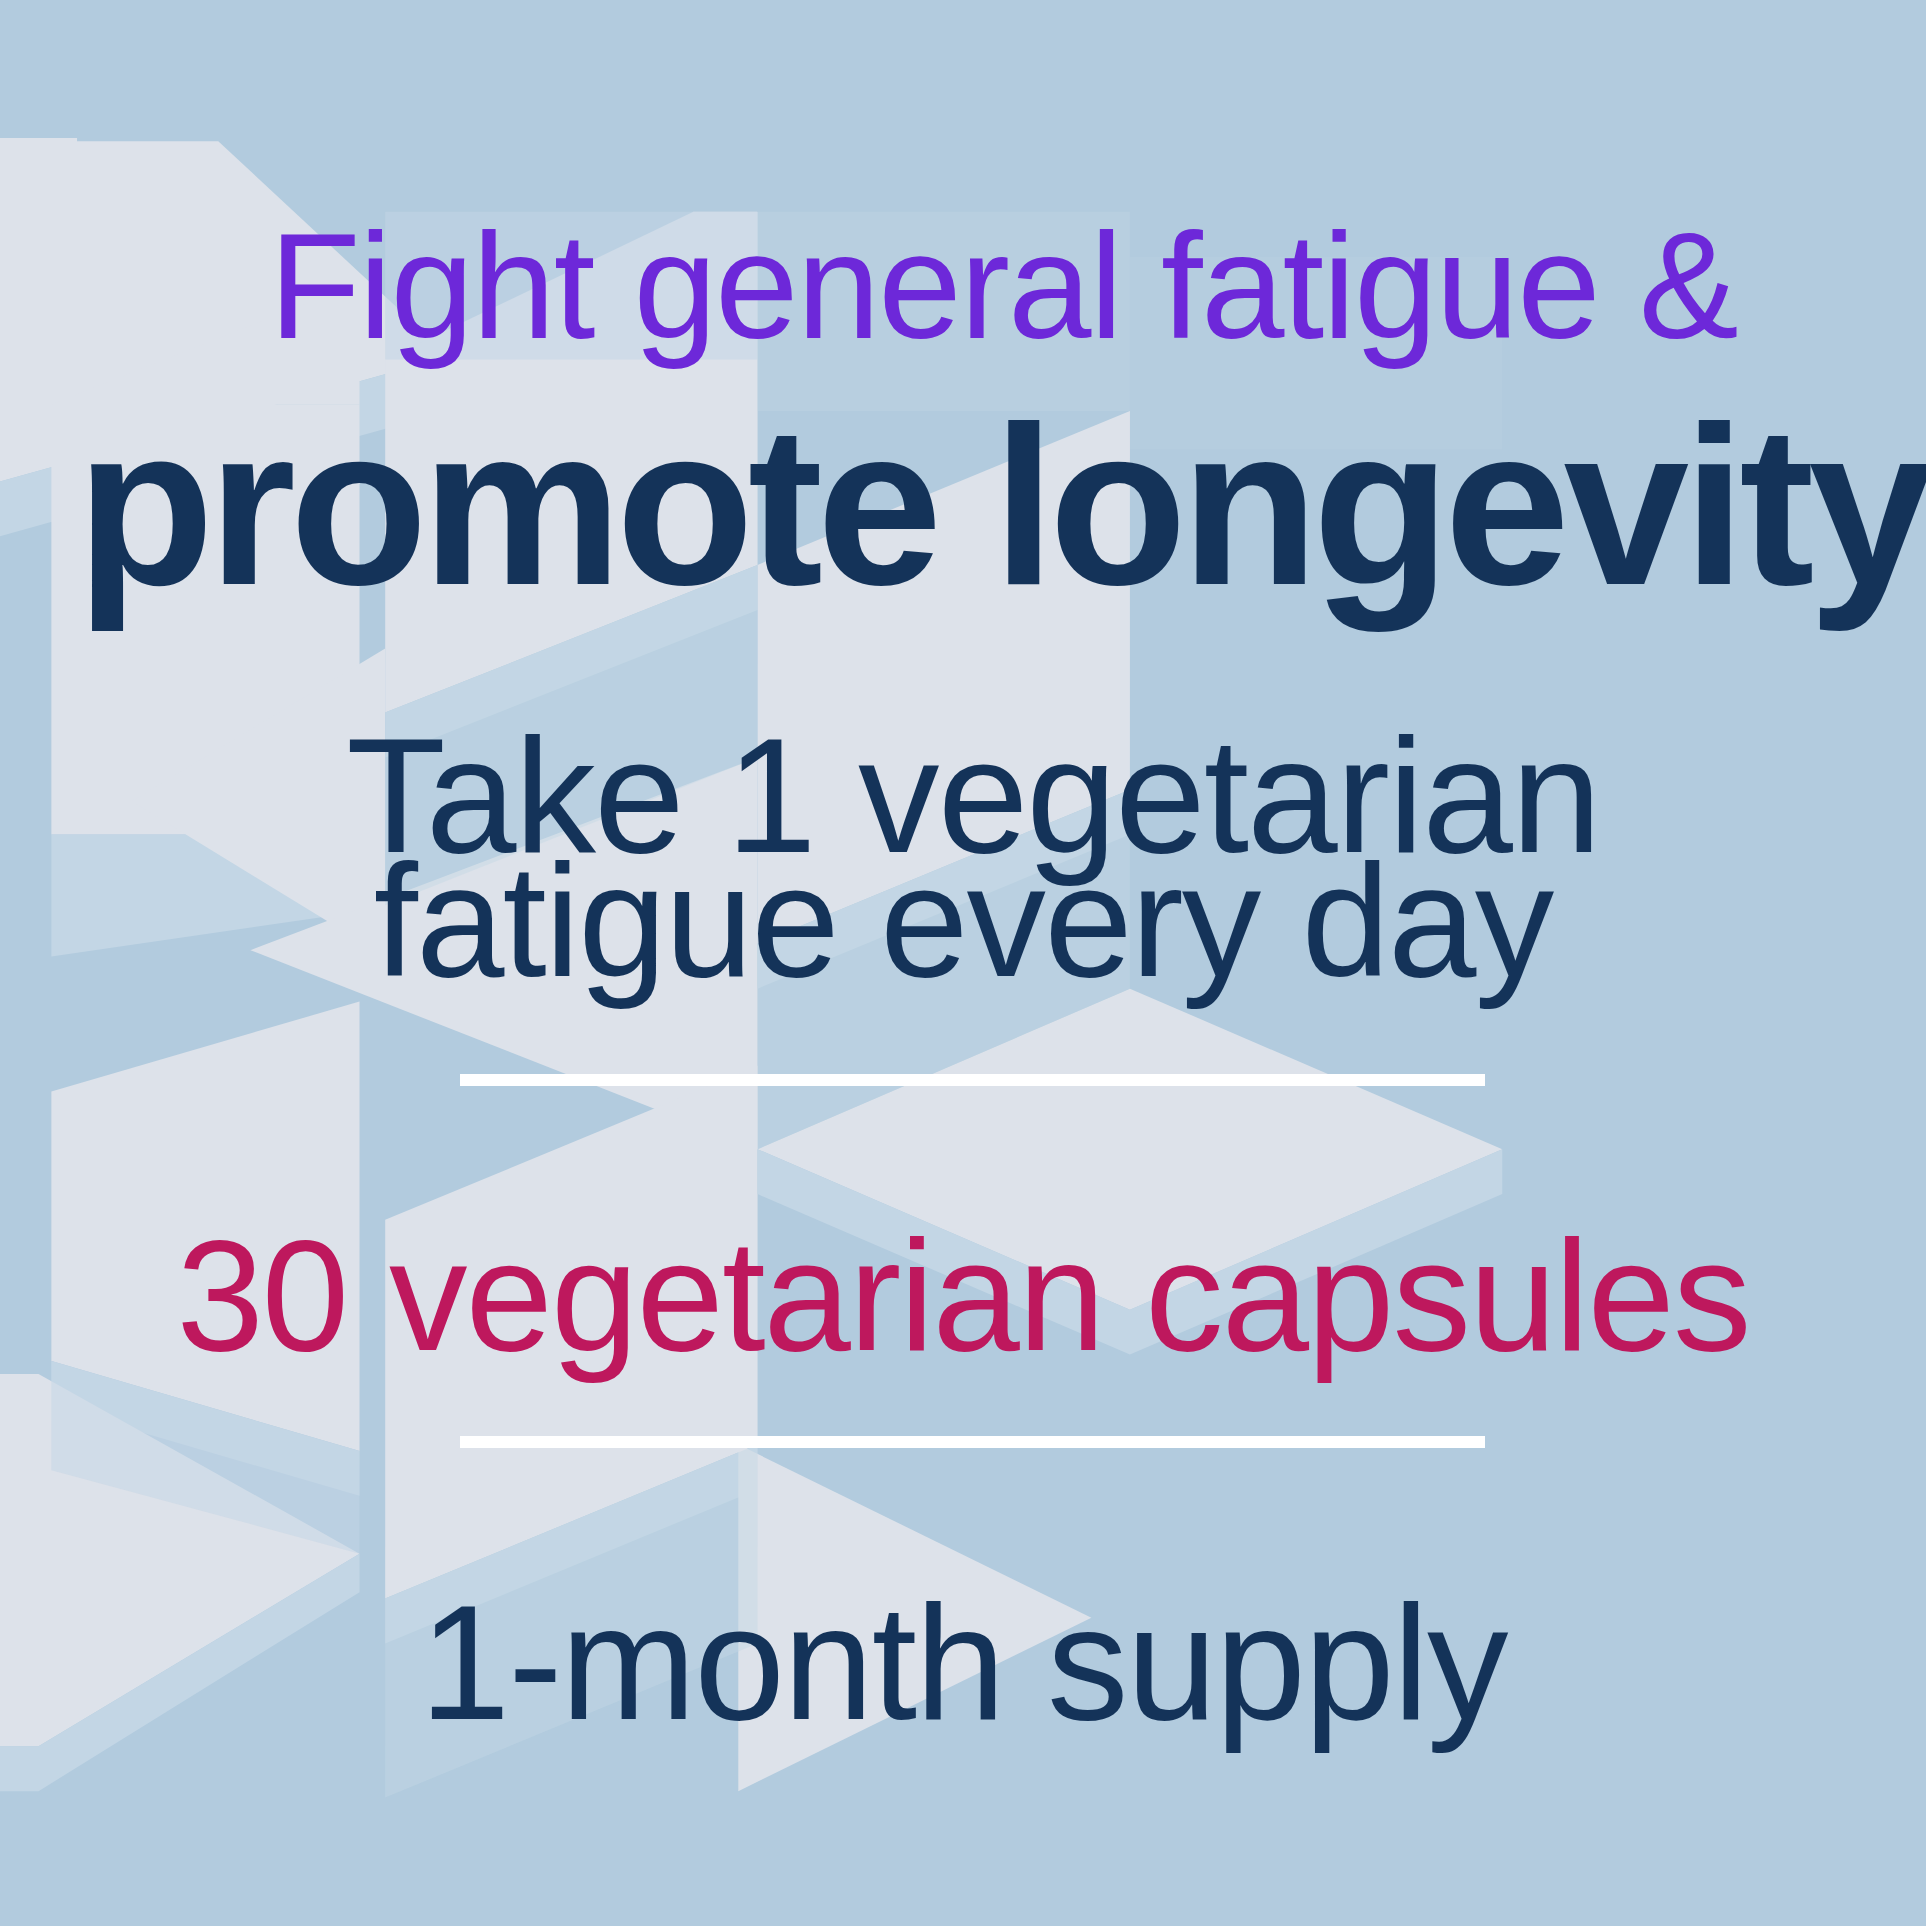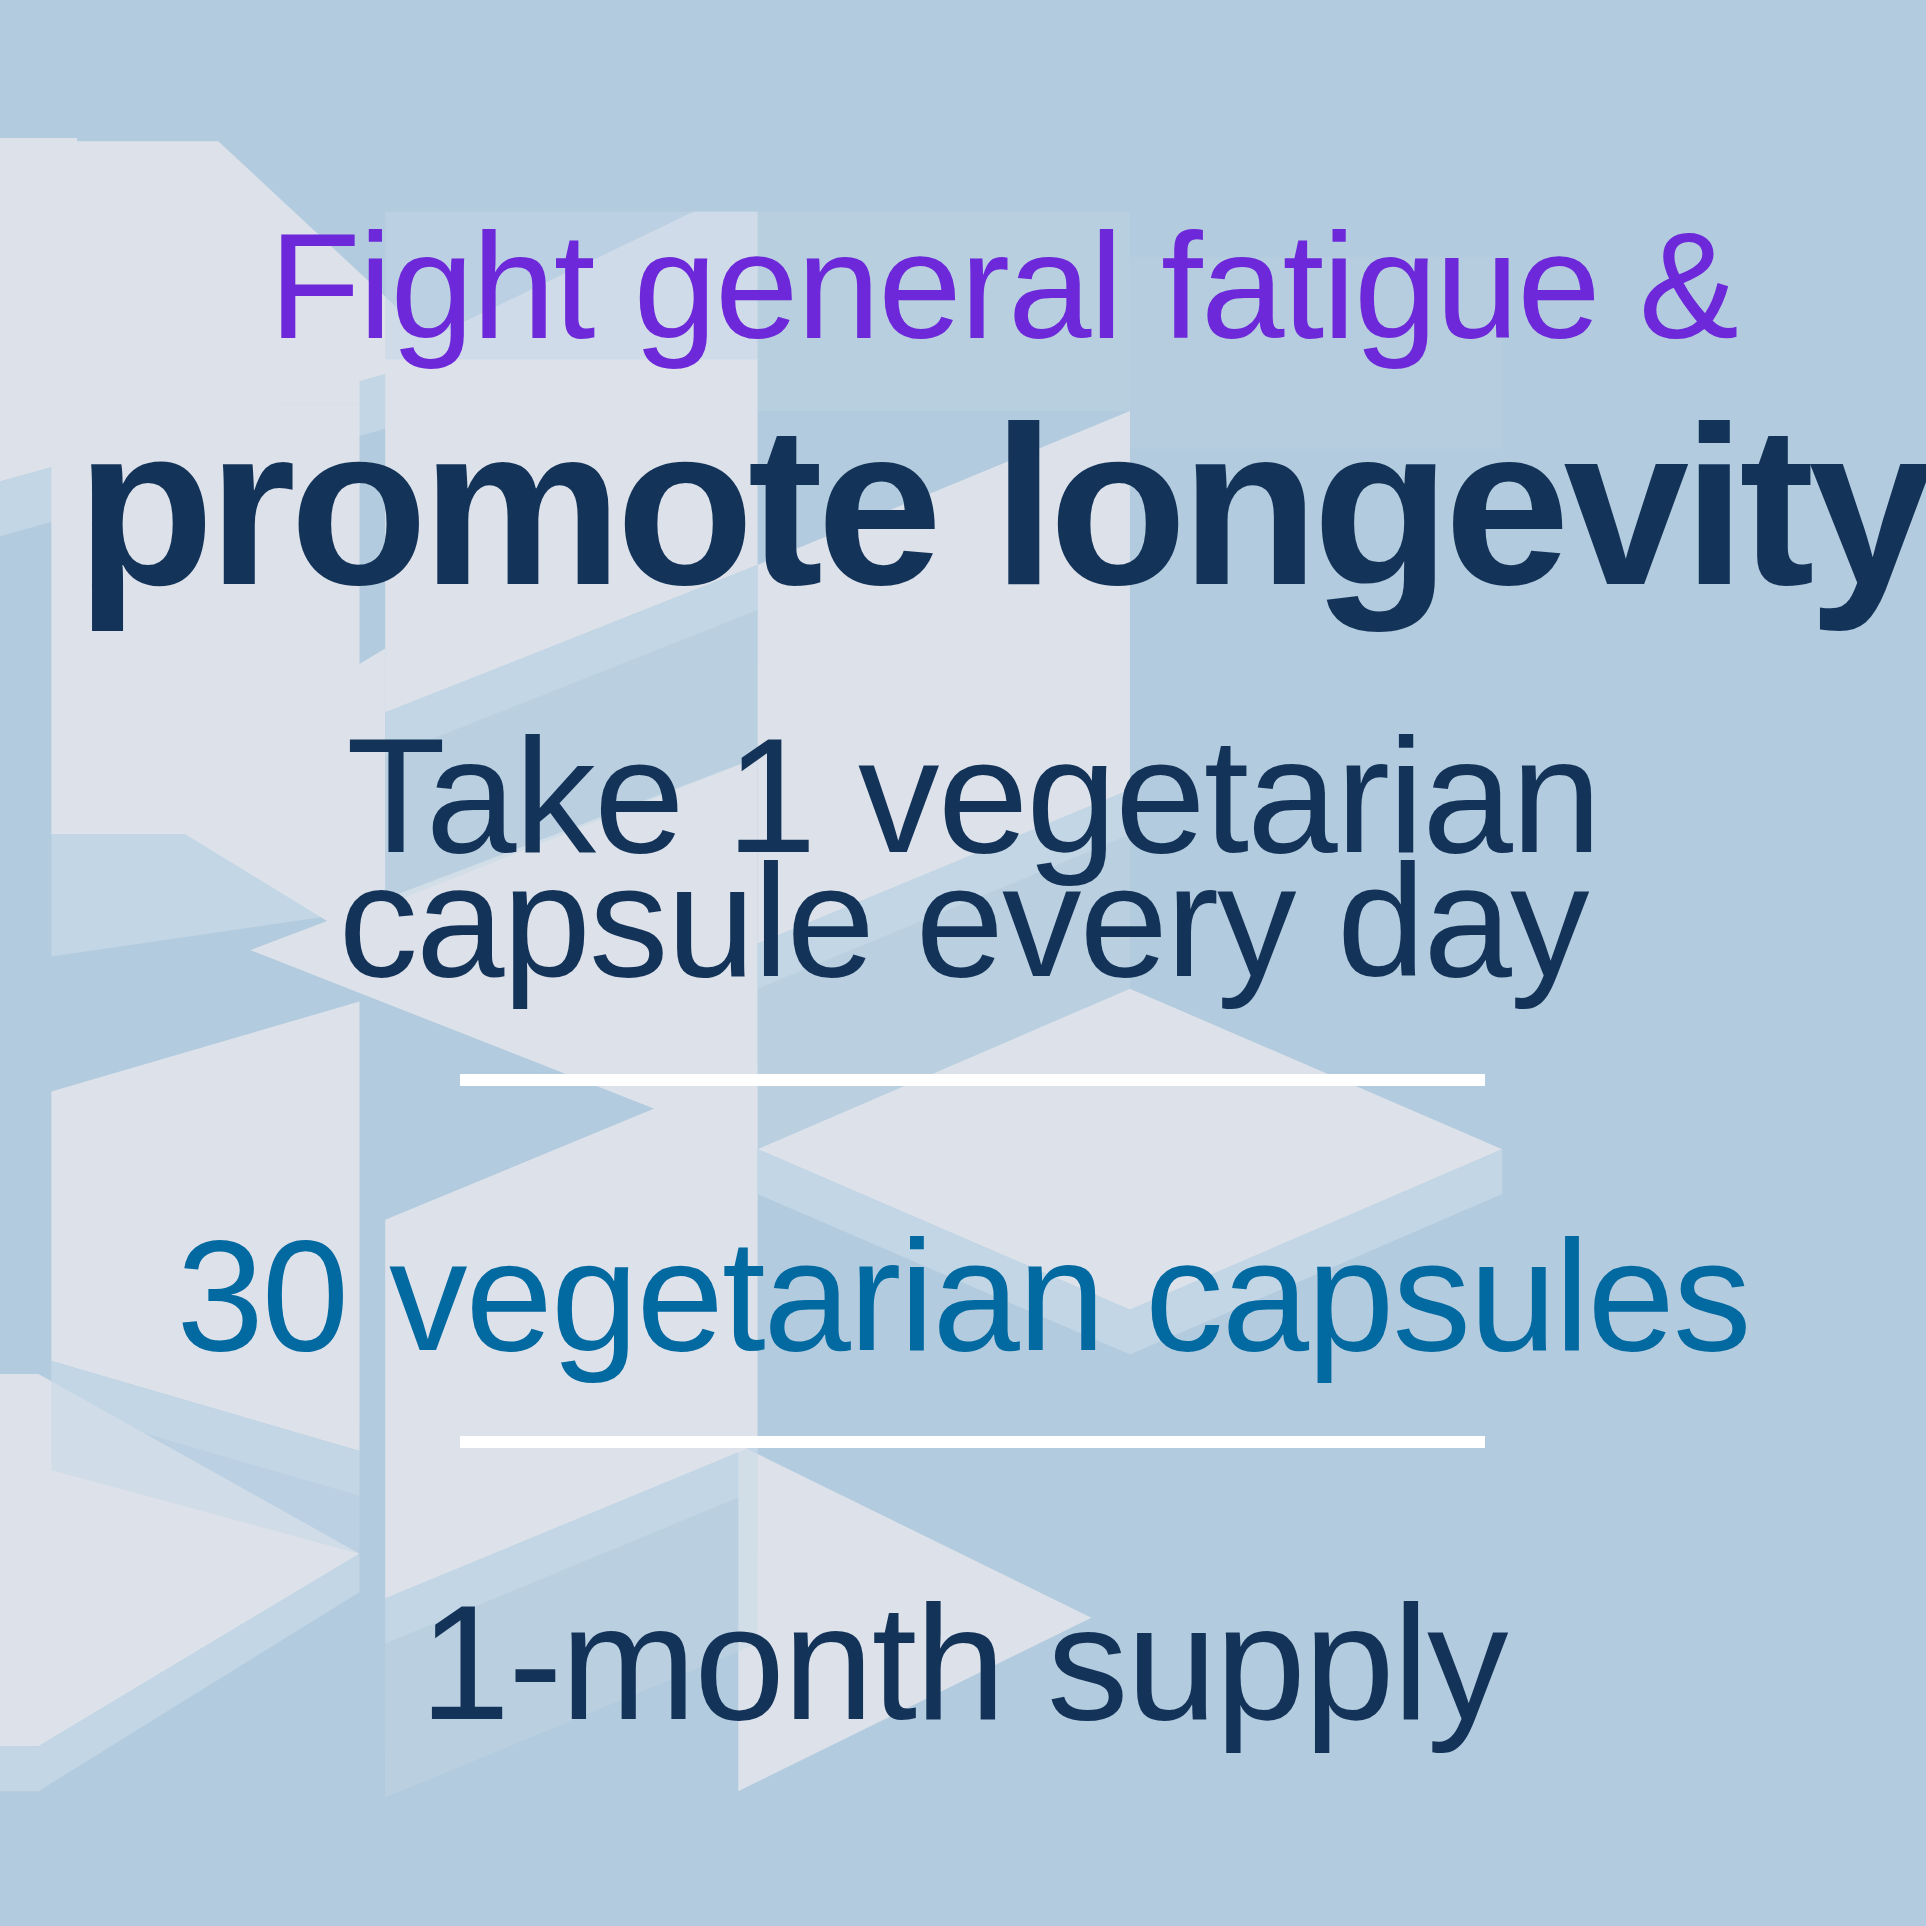--- a/index.html
+++ b/index.html
@@ -184,25 +184,25 @@
   </svg>
 
   <div id="content">
 
     <div class="line headline-1" style="color: #6d28d9; font-size: 150px; padding-left: 40px;"><span style="display: inline-block;">Fight general fatigue &amp;</span></div>
 
     <div class="line headline-2" style="color: rgb(20, 51, 89); font-size: 226px;"><span style="display: inline-block;">promote longevity</span></div>
 
     <div class="line dose-1" style="color: rgb(20, 51, 89); font-size: 163px;"><span style="display: inline-block;">Take 1 vegetarian</span></div>
 
-    <div class="line dose-2" style="color: rgb(20, 51, 89); font-size: 159px;"><span style="display: inline-block;">capsule every day</span></div>
+    <div class="line dose-2" style="color: rgb(20, 51, 89); font-size: 159px;"><span style="display: inline-block;">fatigue every day</span></div>
 
     <div class="divider" id="divider-top" style="background: rgb(255, 255, 255);"></div>
 
-    <div class="line count-line" style="color: #0369a1; font-size: 157px;"><span style="display: inline-block;">30 vegetarian capsules</span></div>
+    <div class="line count-line" style="color: #be185d; font-size: 157px;"><span style="display: inline-block;">30 vegetarian capsules</span></div>
 
     <div class="divider" id="divider-bottom" style="background: rgb(255, 255, 255);"></div>
 
     <div class="line supply-line" style="color: rgb(20, 51, 89); font-size: 163px;"><span style="display: inline-block; text-align: right;">1-month supply</span></div>
 
   </div>
 </div>
 
 
 </body></html>

